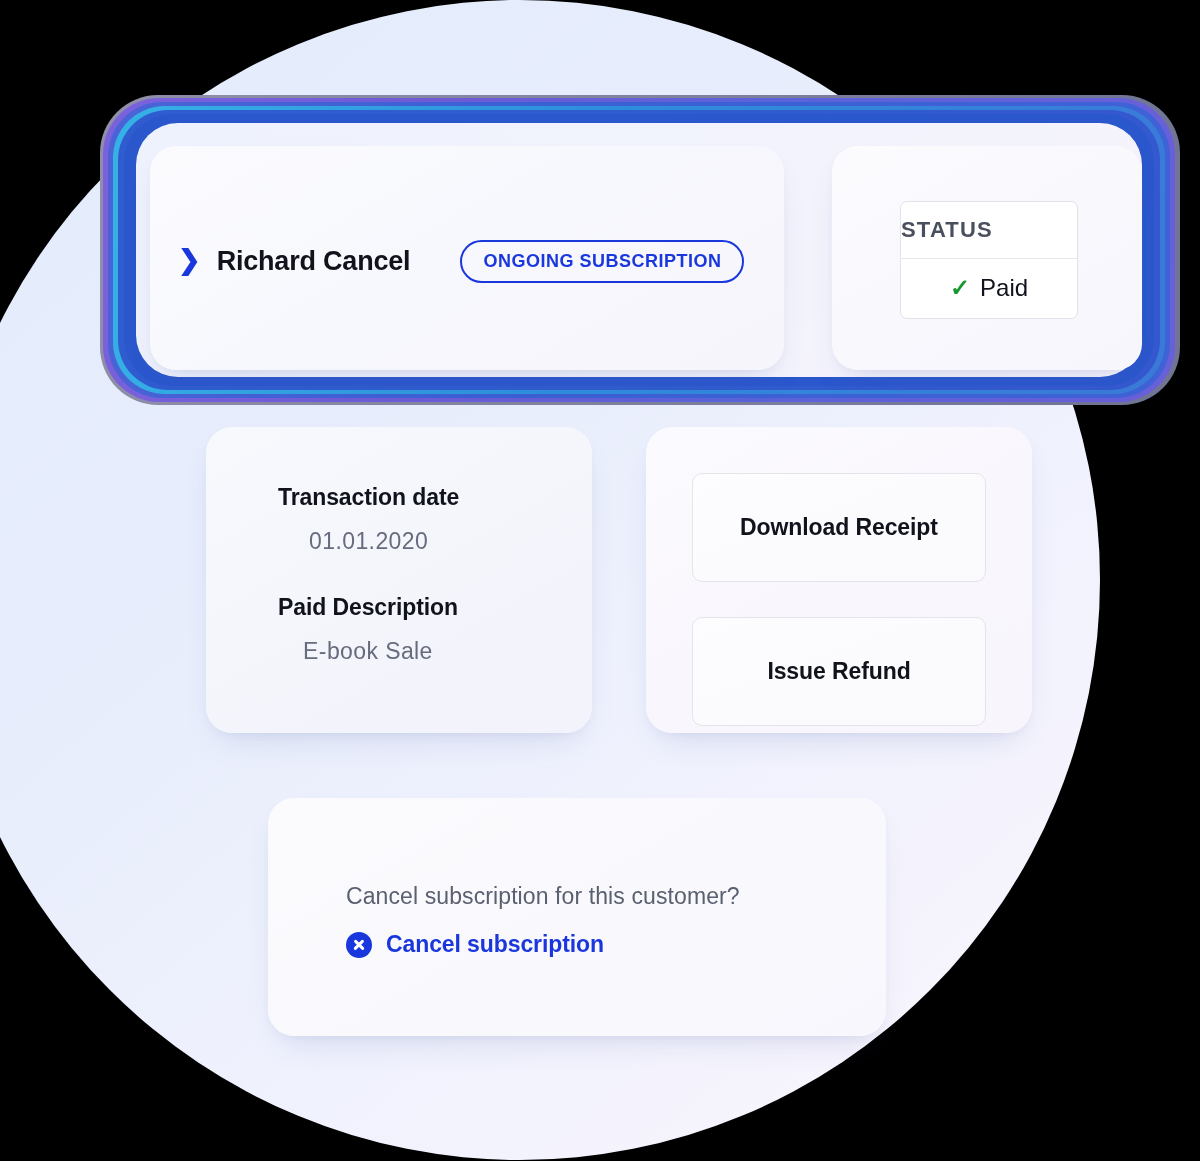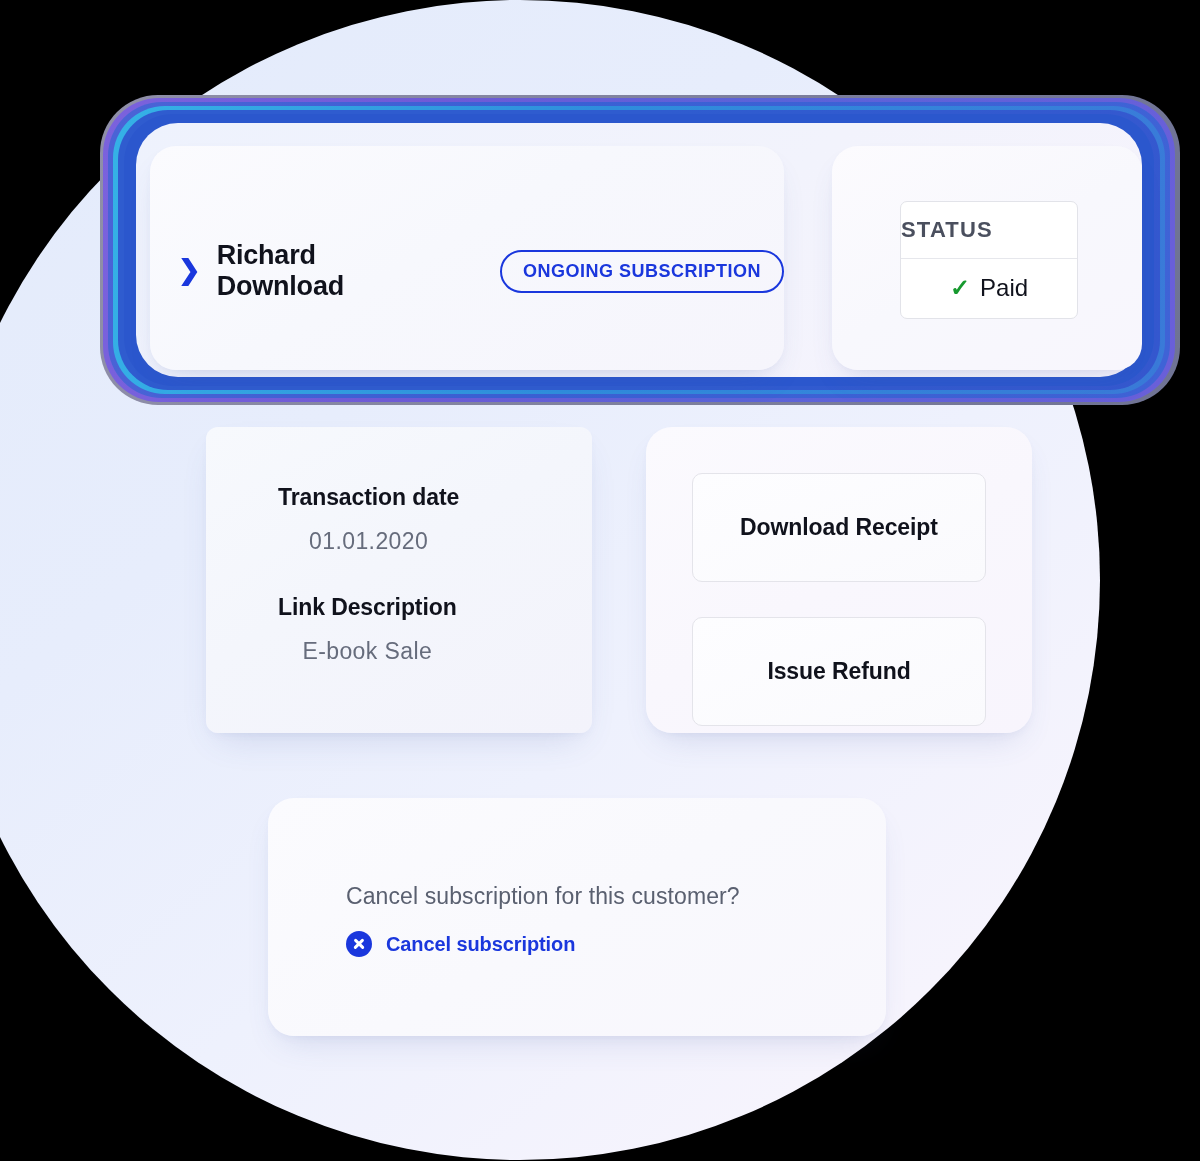--- a/index.html
+++ b/index.html
@@ -36,21 +36,20 @@
     left:150px;top:146px;width:634px;height:224px;
     background:linear-gradient(150deg,#fbfbfe 0%,#f7f8fd 45%,#f6f5fc 100%);
   }
   .card-status{
     left:832px;top:146px;width:310px;height:224px;
     background:linear-gradient(150deg,#fcfbfe 0%,#f8f8fd 50%,#f8f6fd 100%);
   }
   .card-details{
     left:206px;top:427px;width:386px;height:306px;
     background:linear-gradient(150deg,#f7f9fd 0%,#f4f6fc 45%,#f3f3fb 100%);
-    border-radius:12px;
   }
   .card-actions{
     left:646px;top:427px;width:386px;height:306px;
     background:linear-gradient(150deg,#fbfafe 0%,#f9f7fd 50%,#f8f5fd 100%);
   }
   .card-cancel{
     left:268px;top:798px;width:618px;height:238px;
     background:linear-gradient(150deg,#fbfbfe 0%,#f9f9fd 50%,#f8f7fd 100%);
   }
 
@@ -131,21 +130,21 @@
     width:26px;height:26px;border-radius:50%;
     background:#1a37dd;position:relative;flex:none;
   }
   .x-circle:before,.x-circle:after{
     content:"";position:absolute;left:50%;top:50%;
     width:13px;height:3.4px;background:#fff;border-radius:2px;
   }
   .x-circle:before{transform:translate(-50%,-50%) rotate(45deg);}
   .x-circle:after{transform:translate(-50%,-50%) rotate(-45deg);}
   .cancel-label{
-    font-size:20px;font-weight:bold;color:#1a37dd;letter-spacing:-.1px;
+    font-size:23px;font-weight:bold;color:#1a37dd;letter-spacing:-.1px;
   }
 </style>
 </head>
 <body>
 
 <div id="stage">
 
   <div class="circle-bg"></div>
 
   <div class="frame-wrap">
@@ -154,21 +153,21 @@
     <div class="fl" style="left:8px;top:7px;width:1062px;height:296px;background:linear-gradient(100deg,#4b63d6 0%,#3a60d4 40%,#3f63d6 100%);border-radius:54px;"></div>
     <div class="fl" style="left:13px;top:11px;width:1052px;height:288px;background:linear-gradient(100deg,#35b2e6 0%,#2f8ddc 45%,#3a7ad8 100%);border-radius:52px;"></div>
     <div class="fl" style="left:18px;top:15px;width:1042px;height:280px;background:linear-gradient(100deg,#2f5ccf 0%,#2f5ccf 50%,#3558cf 100%);border-radius:50px;"></div>
     <div class="fl" style="left:24px;top:19px;width:1030px;height:272px;background:linear-gradient(100deg,#2b57cd 0%,#2b57cd 100%);border-radius:48px;"></div>
     <div class="fl" style="left:36px;top:28px;width:1006px;height:254px;background:linear-gradient(140deg,#eef2fd 0%,#f2f3fc 55%,#f7f4fd 100%);border-radius:42px;"></div>
   </div>
 
   <div class="card card-customer">
     <div class="customer-row">
       <span class="chev">❯</span>
-      <span class="customer-name">Richard Download</span>
+      <span class="customer-name">Richard Cancel</span>
       <span class="pill">ONGOING SUBSCRIPTION</span>
     </div>
   </div>
 
   <div class="card card-status">
     <div class="status-table">
       <div class="status-head">STATUS</div>
       <div class="status-div"></div>
       <div class="status-cell">
         <span class="check">✓</span>
@@ -176,21 +175,21 @@
       </div>
     </div>
   </div>
 
   <div class="card card-details">
     <div class="detail-block">
       <div class="detail-label">Transaction date</div>
       <div class="detail-value">01.01.2020</div>
     </div>
     <div class="detail-block second">
-      <div class="detail-label">Link Description</div>
+      <div class="detail-label">Paid Description</div>
       <div class="detail-value">E-book Sale</div>
     </div>
   </div>
 
   <div class="card card-actions">
     <div class="abtn one">Download Receipt</div>
     <div class="abtn two">Issue Refund</div>
   </div>
 
   <div class="card card-cancel">

